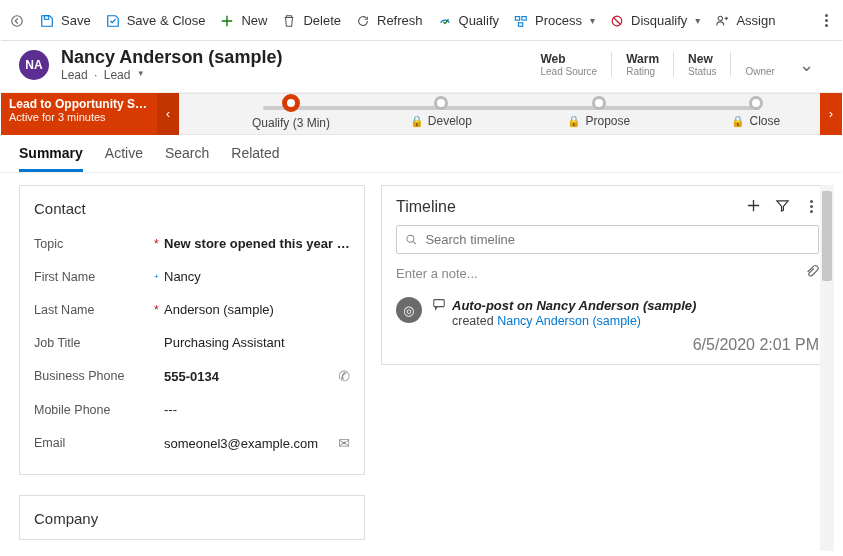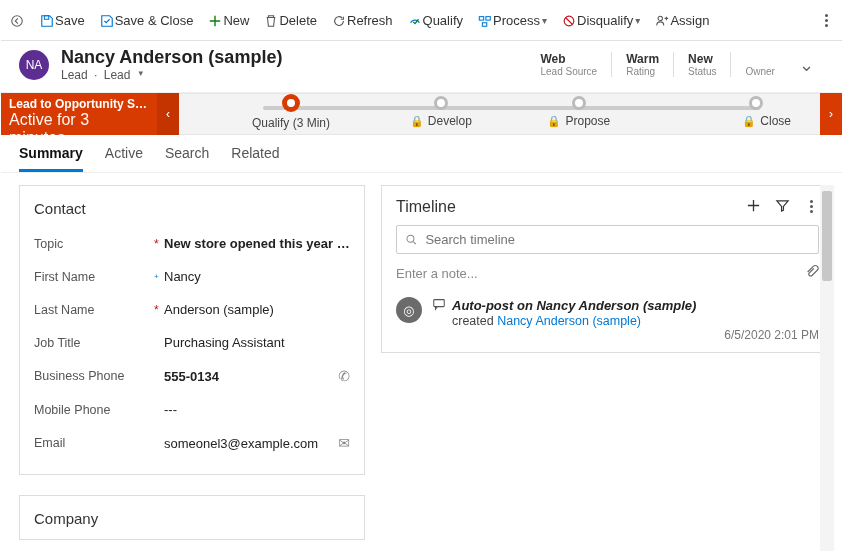--- a/index.html
+++ b/index.html
@@ -1,46 +1,46 @@
 <!DOCTYPE html>
 <html><head>
 <meta charset="utf-8">
 <style>
   * { box-sizing: border-box; }
   html, body { margin:0; padding:0; font-family: "Segoe UI", Arial, sans-serif; font-size:13px; color:#333; background:#fff; }
   .app { width:843px; height:556px; position:relative; overflow:hidden; border:1px solid #fff;}
   
   .cmdbar { height:40px; border-bottom:1px solid #e1e1e1; display:flex; align-items:center; padding:0 8px; gap:14px; }
-  .cmd-item { display:flex; align-items:center; font-size:13px; color:#333; cursor:pointer; white-space:nowrap;}
+  .cmd-item { display:flex; align-items:center; gap:6px; font-size:13px; color:#333; cursor:pointer; white-space:nowrap;}
   .cmd-icon { width:16px; height:16px; display:flex; align-items:center; justify-content:center; color:#444;}
   .cmd-icon svg { width:14px; height:14px; }
   .plus { color:#107c10;}
   .chev { font-size:10px; color:#666; margin-left:2px;}
   .kebab { display:flex; flex-direction:column; gap:2px; padding:4px 6px; cursor:pointer;}
   .kebab span{width:3px;height:3px;background:#555;border-radius:50%;}
   .spacer{flex:1;}
   
   .header { display:flex; align-items:center; padding:6px 18px 10px 18px; border-bottom:1px solid #f0f0f0;}
-  .avatar { width:30px;height:30px;border-radius:50%; background:#5c2e91; color:#fff; font-size:12px; font-weight:400; display:flex;align-items:center;justify-content:center; margin-right:12px;}
+  .avatar { width:30px;height:30px;border-radius:50%; background:#5c2e91; color:#fff; font-size:12px; font-weight:700; display:flex;align-items:center;justify-content:center; margin-right:12px;}
   .title-block { display:flex; flex-direction:column;}
   .title { font-size:18px; font-weight:600; color:#222;}
   .subtitle { font-size:12px; color:#555; display:flex; align-items:flex-start; gap:6px;}
   .subtitle .chev{font-size:9px;}
   .header-right{ margin-left:auto; display:flex; align-items:center;}
   .stat{ padding:0 14px; border-left:1px solid #ddd; }
   .stat:first-child{border-left:none;}
   .stat .v{font-size:12px; font-weight:600; color:#333;}
   .stat .l{font-size:10px; color:#888;}
   .owner{ padding:0 14px; font-size:10px; color:#888; border-left:1px solid #ddd;}
   .big-chev{ font-size:18px; color:#666; padding:0 10px; cursor:pointer;}
   
   .proc-wrap{ display:flex; align-items:stretch; height:42px;}
   .proc-left{ background:#d83b01; color:#fff; width:156px; padding:4px 8px; font-size:12px; position:relative;}
   .proc-left .pl-title{font-weight:600; white-space:nowrap; overflow:hidden; text-overflow:ellipsis;}
-  .proc-left .pl-sub{font-size:16px; opacity:.95;}
+  .proc-left .pl-sub{font-size:11px; opacity:.95;}
   .proc-arrow{ width:22px; background:#c33400; display:flex;align-items:center;justify-content:center; color:#fff; font-size:12px; cursor:pointer;}
   .proc-stage-area{ flex:1; background:#f3f3f3; position:relative; border-top:1px solid #e6e6e6; border-bottom:1px solid #e6e6e6;}
   .proc-right{ width:22px; background:#d83b01; display:flex;align-items:center;justify-content:center; color:#fff; font-size:12px; cursor:pointer;}
   .proc-line{ position:absolute; top:12px; left:84px; right:60px; height:4px; background:#ccc; border-radius:2px;}
   .stage{ position:absolute; top:2px; text-align:center; font-size:12px; color:#444;}
   .stage .dot{ width:14px;height:14px;border-radius:50%; background:#fff; border:3px solid #bbb; margin:0 auto 4px auto;}
   .stage.active .dot{ width:18px;height:18px; border:5px solid #d83b01; background:#fff; margin-top:-2px;}
   .stage .lock{font-size:11px; color:#888; margin-right:4px;}
   
   .tabs{ display:flex; gap:22px; padding:10px 18px 0 18px; border-bottom:1px solid #eee;}
@@ -74,21 +74,21 @@
   .tl-note{ margin-top:10px; display:flex; align-items:center; color:#888; font-size:13px;}
   .tl-note .clip{ margin-left:auto; color:#888;}
   .tl-item{ margin-top:14px; display:flex; gap:10px;}
   .tl-badge{ width:26px;height:26px;border-radius:50%; background:#6b6b6b; color:#fff; display:flex;align-items:center;justify-content:center; font-size:13px; flex-shrink:0;}
   .tl-content{ flex:1; font-size:13px;}
   .tl-line1{ display:flex; align-items:center; gap:6px;font-style:italic;}
   .tl-line1 .mini-ico{color:#555;}
   .tl-line1 .t{font-weight:600; color:#222;}
   .tl-line2{ padding-left:20px; color:#444; font-size:12.5px;}
   .tl-line2 .link{color:#0078d4;}
-  .tl-time{ text-align:right; color:#777; font-size:12px; margin-top:0;}
+  .tl-time{ text-align:right; color:#777; font-size:16px; margin-top:8px;}
   
   .scroll-track{ position:absolute; right:0; top:0; bottom:0; width:14px; background:#f4f4f4;}
   .scroll-thumb{ position:absolute; right:2px; top:6px; width:10px; height:90px; background:#c7c7c7; border-radius:2px;}
   input.bare{ border:none; outline:none; font:inherit; width:100%; background:transparent;}
 </style>
 </head>
 <body>
 <div class="app">
 
 <div class="cmdbar">
@@ -233,25 +233,25 @@
   <div class="proc-stage-area">
     <div class="proc-line"></div>
     <div class="stage active" style="left:52px;width:120px;">
       <div class="dot"></div>
       <span>Qualify</span>&nbsp;<span>(3 Min)</span>
     </div>
     <div class="stage" style="left:222px;width:80px;">
       <div class="dot"></div>
       <span class="lock">🔒</span><span>Develop</span>
     </div>
-    <div class="stage" style="left:360px;width:80px;">
+    <div class="stage" style="left:380px;width:80px;">
       <div class="dot"></div>
       <span class="lock">🔒</span><span>Propose</span>
     </div>
-    <div class="stage" style="left:542px;width:70px;text-align:right;">
+    <div class="stage" style="left:542px;width:70px;">
       <div class="dot"></div>
       <span class="lock">🔒</span><span>Close</span>
     </div>
   </div>
   <div class="proc-right">›</div>
 </div>
 
 <div class="tabs">
   <div class="tab active">Summary</div>
   <div class="tab">Active</div>

